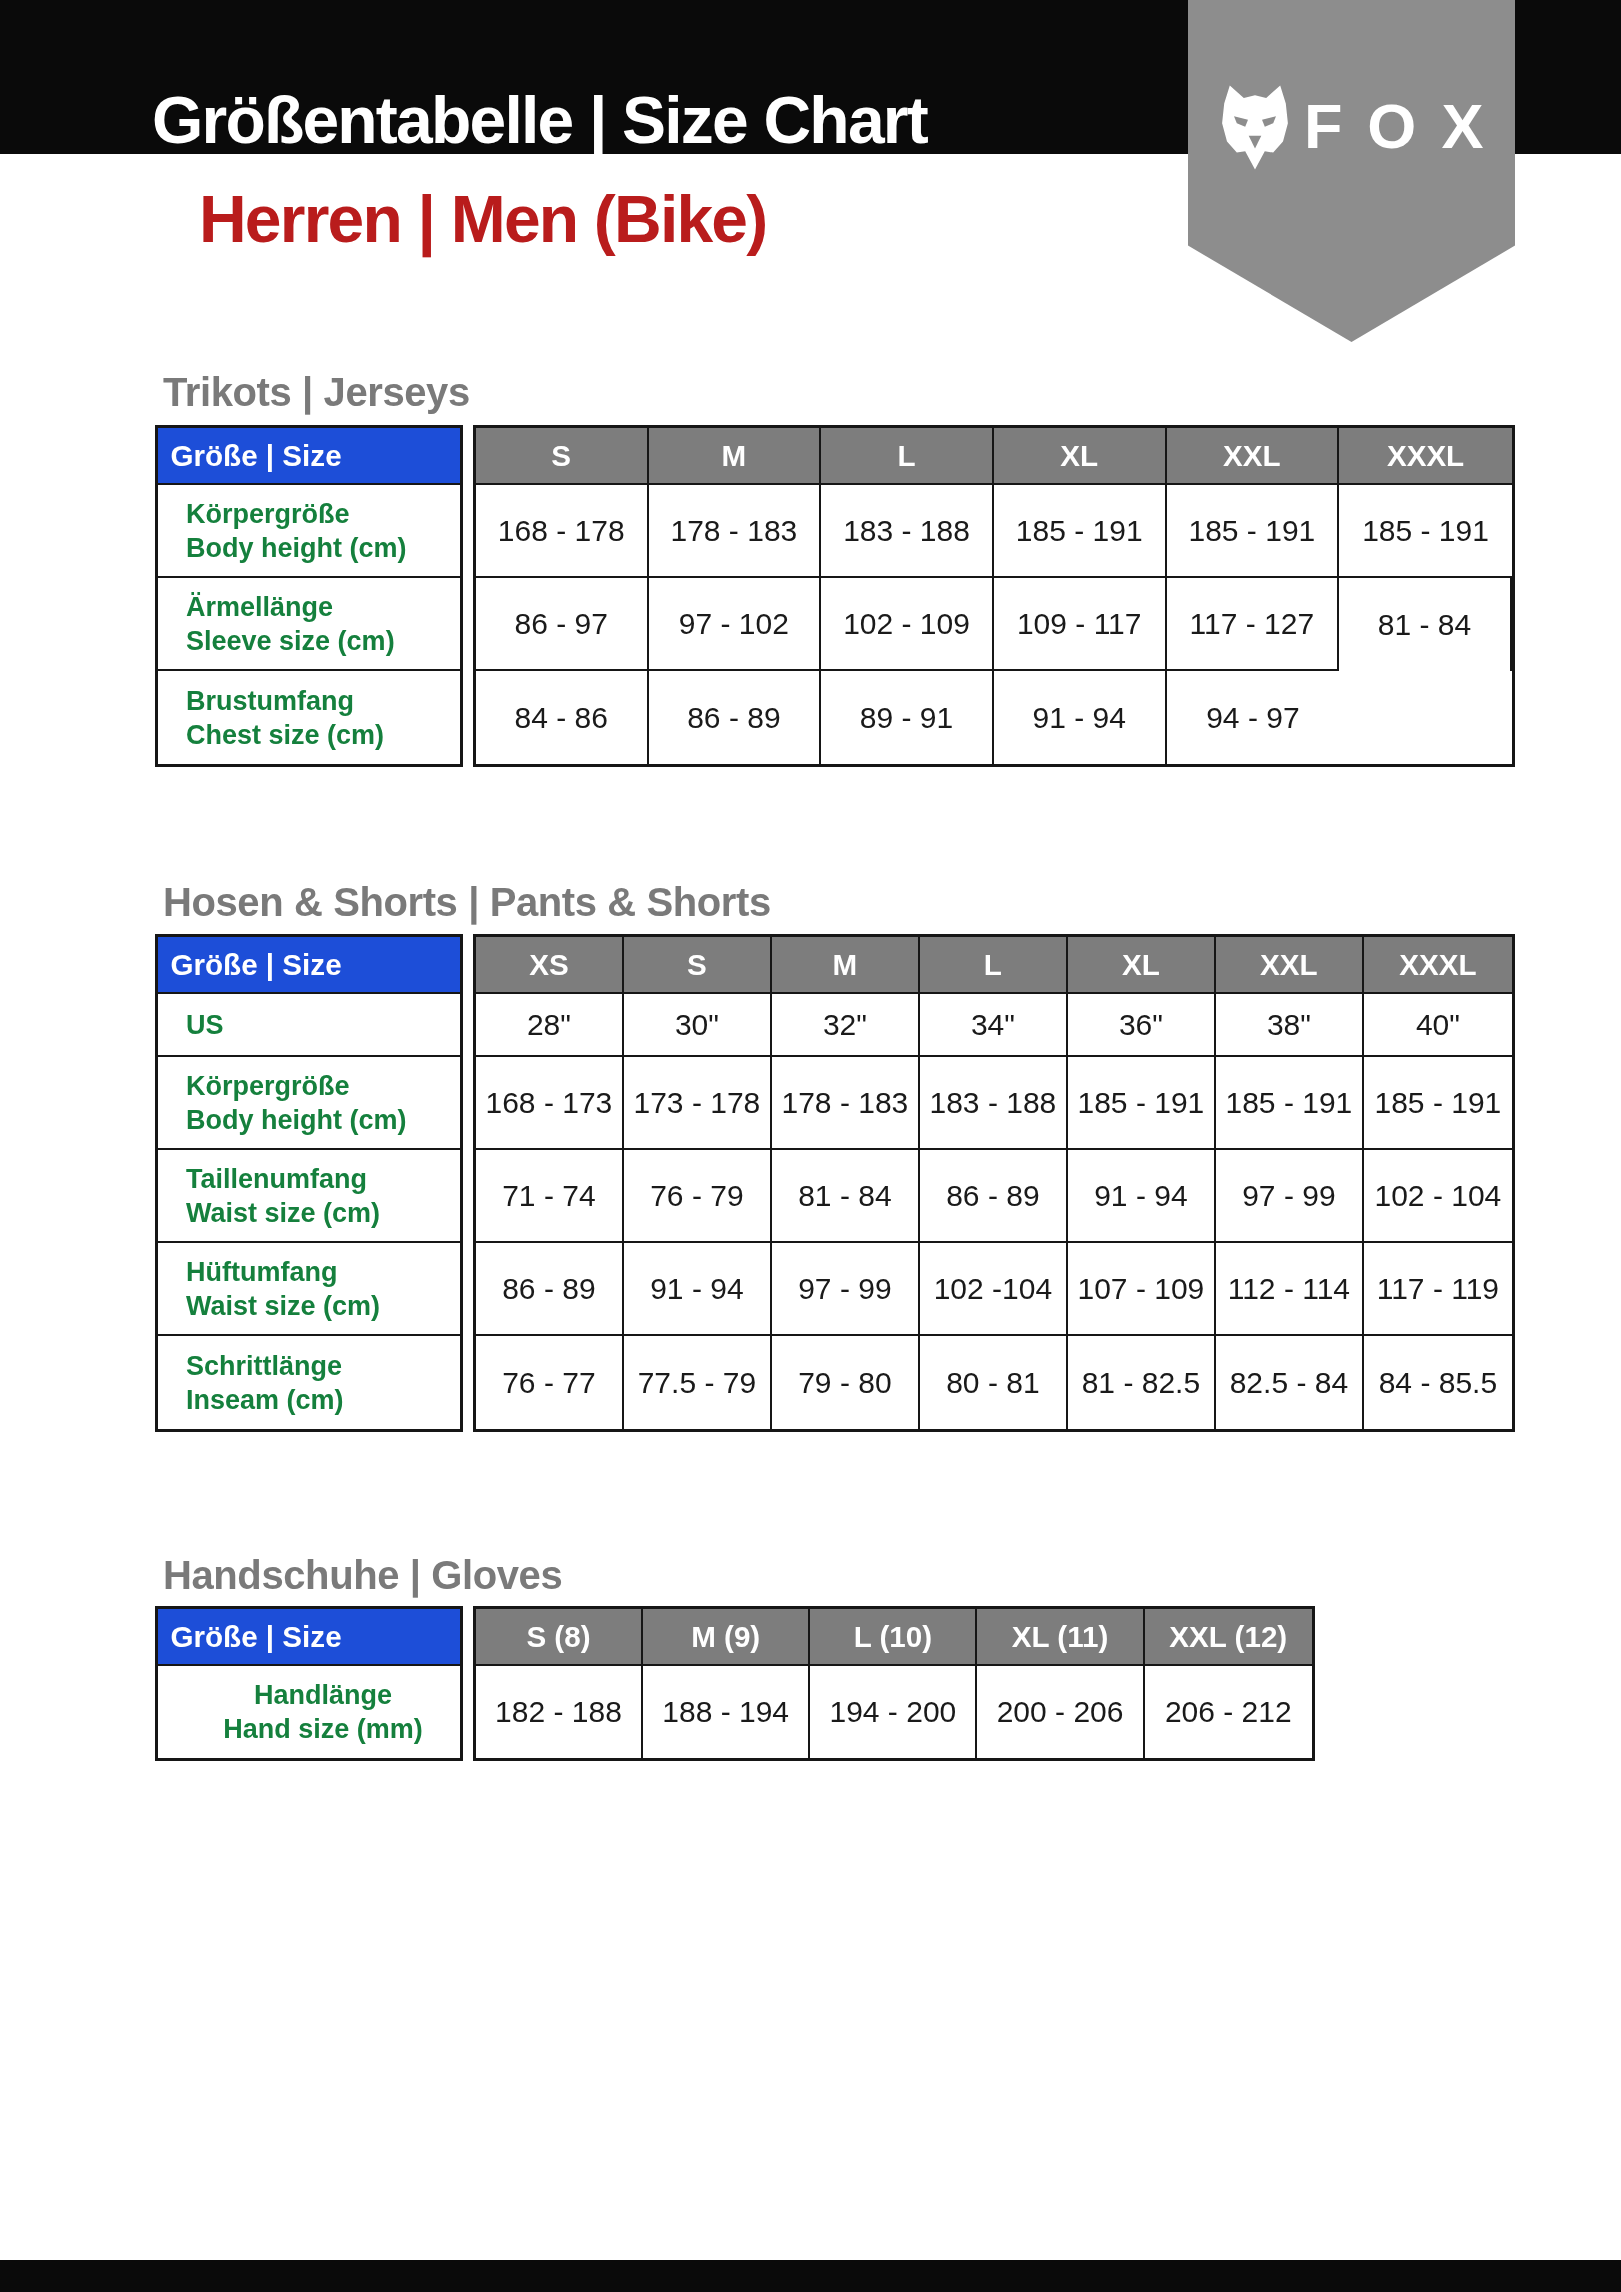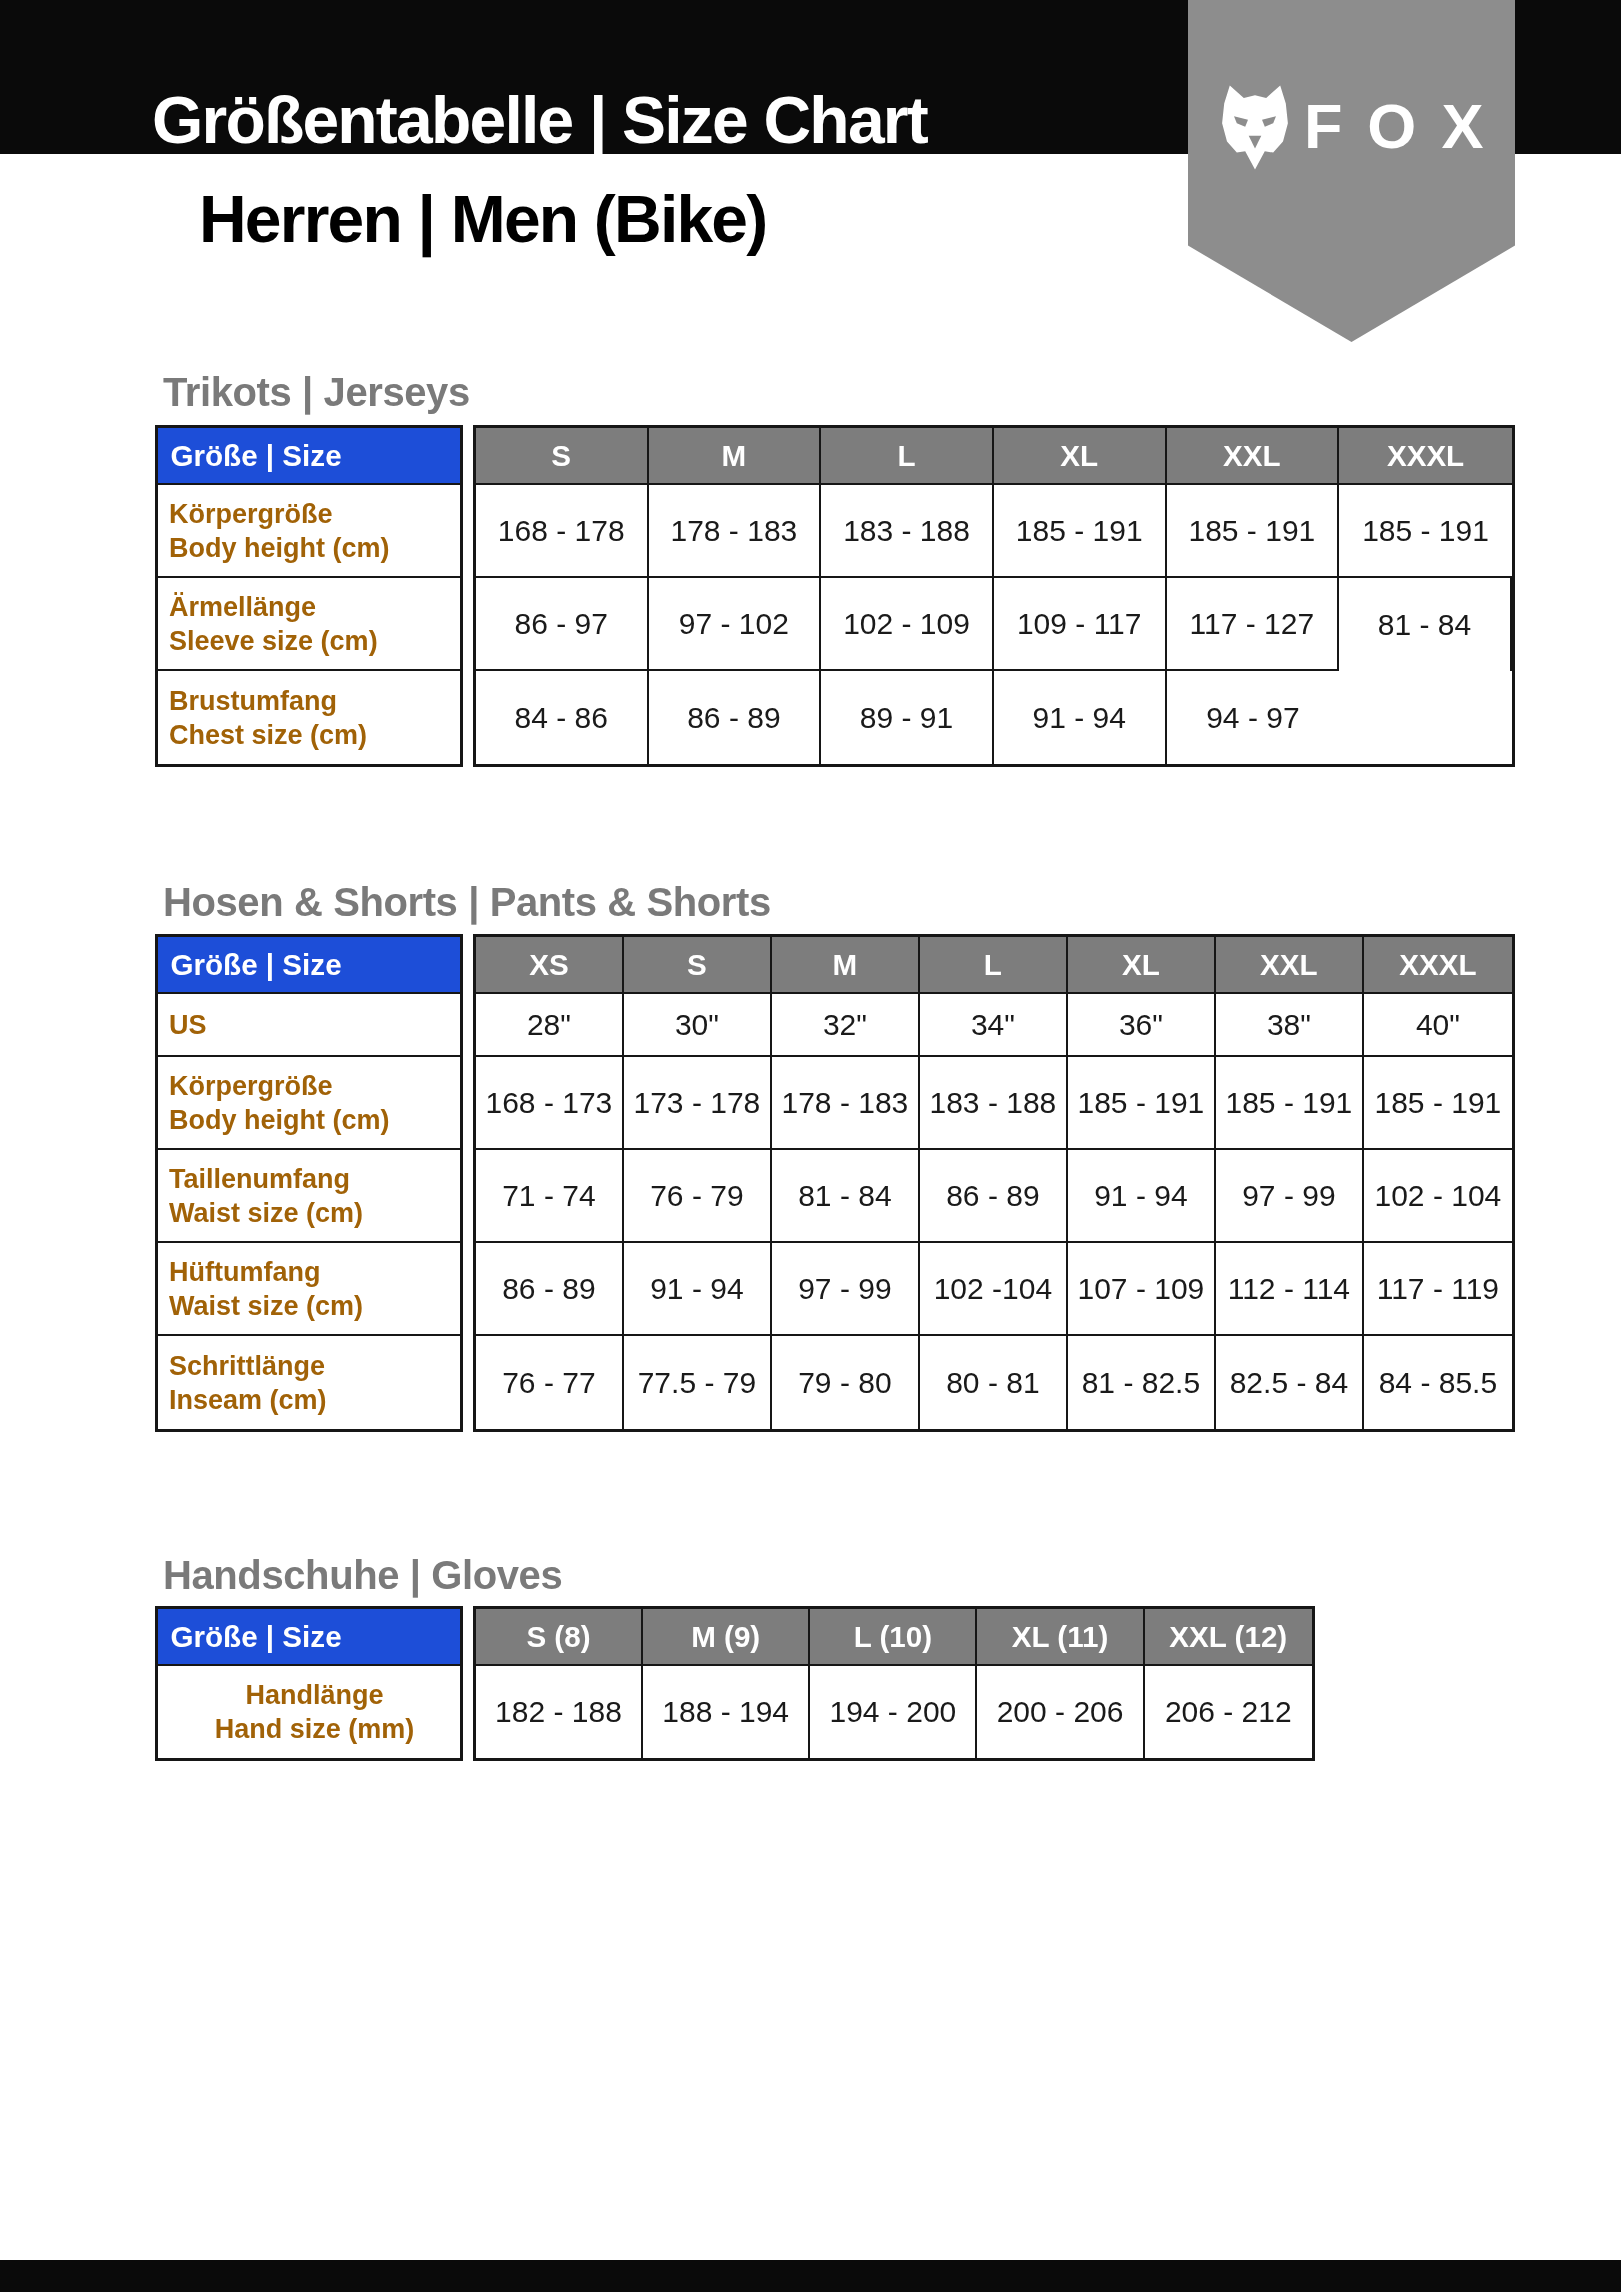--- a/index.html
+++ b/index.html
@@ -11,21 +11,21 @@
 
   
   .topbar{position:absolute;left:0;top:0;width:1621px;height:154px;background:#0a0a0a;}
   .title1{
     position:absolute;left:152px;top:88px;margin:0;
     font-size:66px;font-weight:bold;line-height:64px;letter-spacing:-1.8px;color:#ffffff;
     white-space:nowrap;
   }
   .title2{
     position:absolute;left:199px;top:183px;margin:0;
-    font-size:66px;font-weight:bold;line-height:72px;letter-spacing:-1.8px;color:#000000;
+    font-size:66px;font-weight:bold;line-height:72px;letter-spacing:-1.8px;color:#b91c1c;
     white-space:nowrap;
   }
 
   
   .ribbon{
     position:absolute;left:1188px;top:0;width:327px;height:342px;background:#8d8d8d;
     clip-path:polygon(0 0,100% 0,100% 71.8%,50% 100%,0 71.8%);
   }
   .brandrow{
     position:absolute;top:82px;left:0;right:0;height:88px;
@@ -52,21 +52,21 @@
     display:flex;flex-direction:column;
   }
   .corner{
     box-sizing:border-box;background:#1d4ed8;border-bottom:2.7px solid #161616;
     color:#ffffff;font-weight:bold;font-size:29.6px;
     display:flex;align-items:center;padding-left:12.5px;
   }
   .lbl{
     box-sizing:border-box;border-bottom:2.7px solid #161616;
     display:flex;flex-direction:column;justify-content:center;
-    padding-left:11px;font-weight:bold;font-size:27px;line-height:34px;color:#a16207;
+    padding-left:28px;font-weight:bold;font-size:27px;line-height:34px;color:#15803d;
   }
   .label-col .lbl:last-child{border-bottom:none;}
 
   .vals-col{
     box-sizing:border-box;border:3.6px solid #161616;background:#ffffff;
     display:grid;align-content:start;
   }
   .vals-col > div{
     box-sizing:border-box;border-right:2.7px solid #161616;border-bottom:2.7px solid #161616;
     display:flex;align-items:center;justify-content:center;

